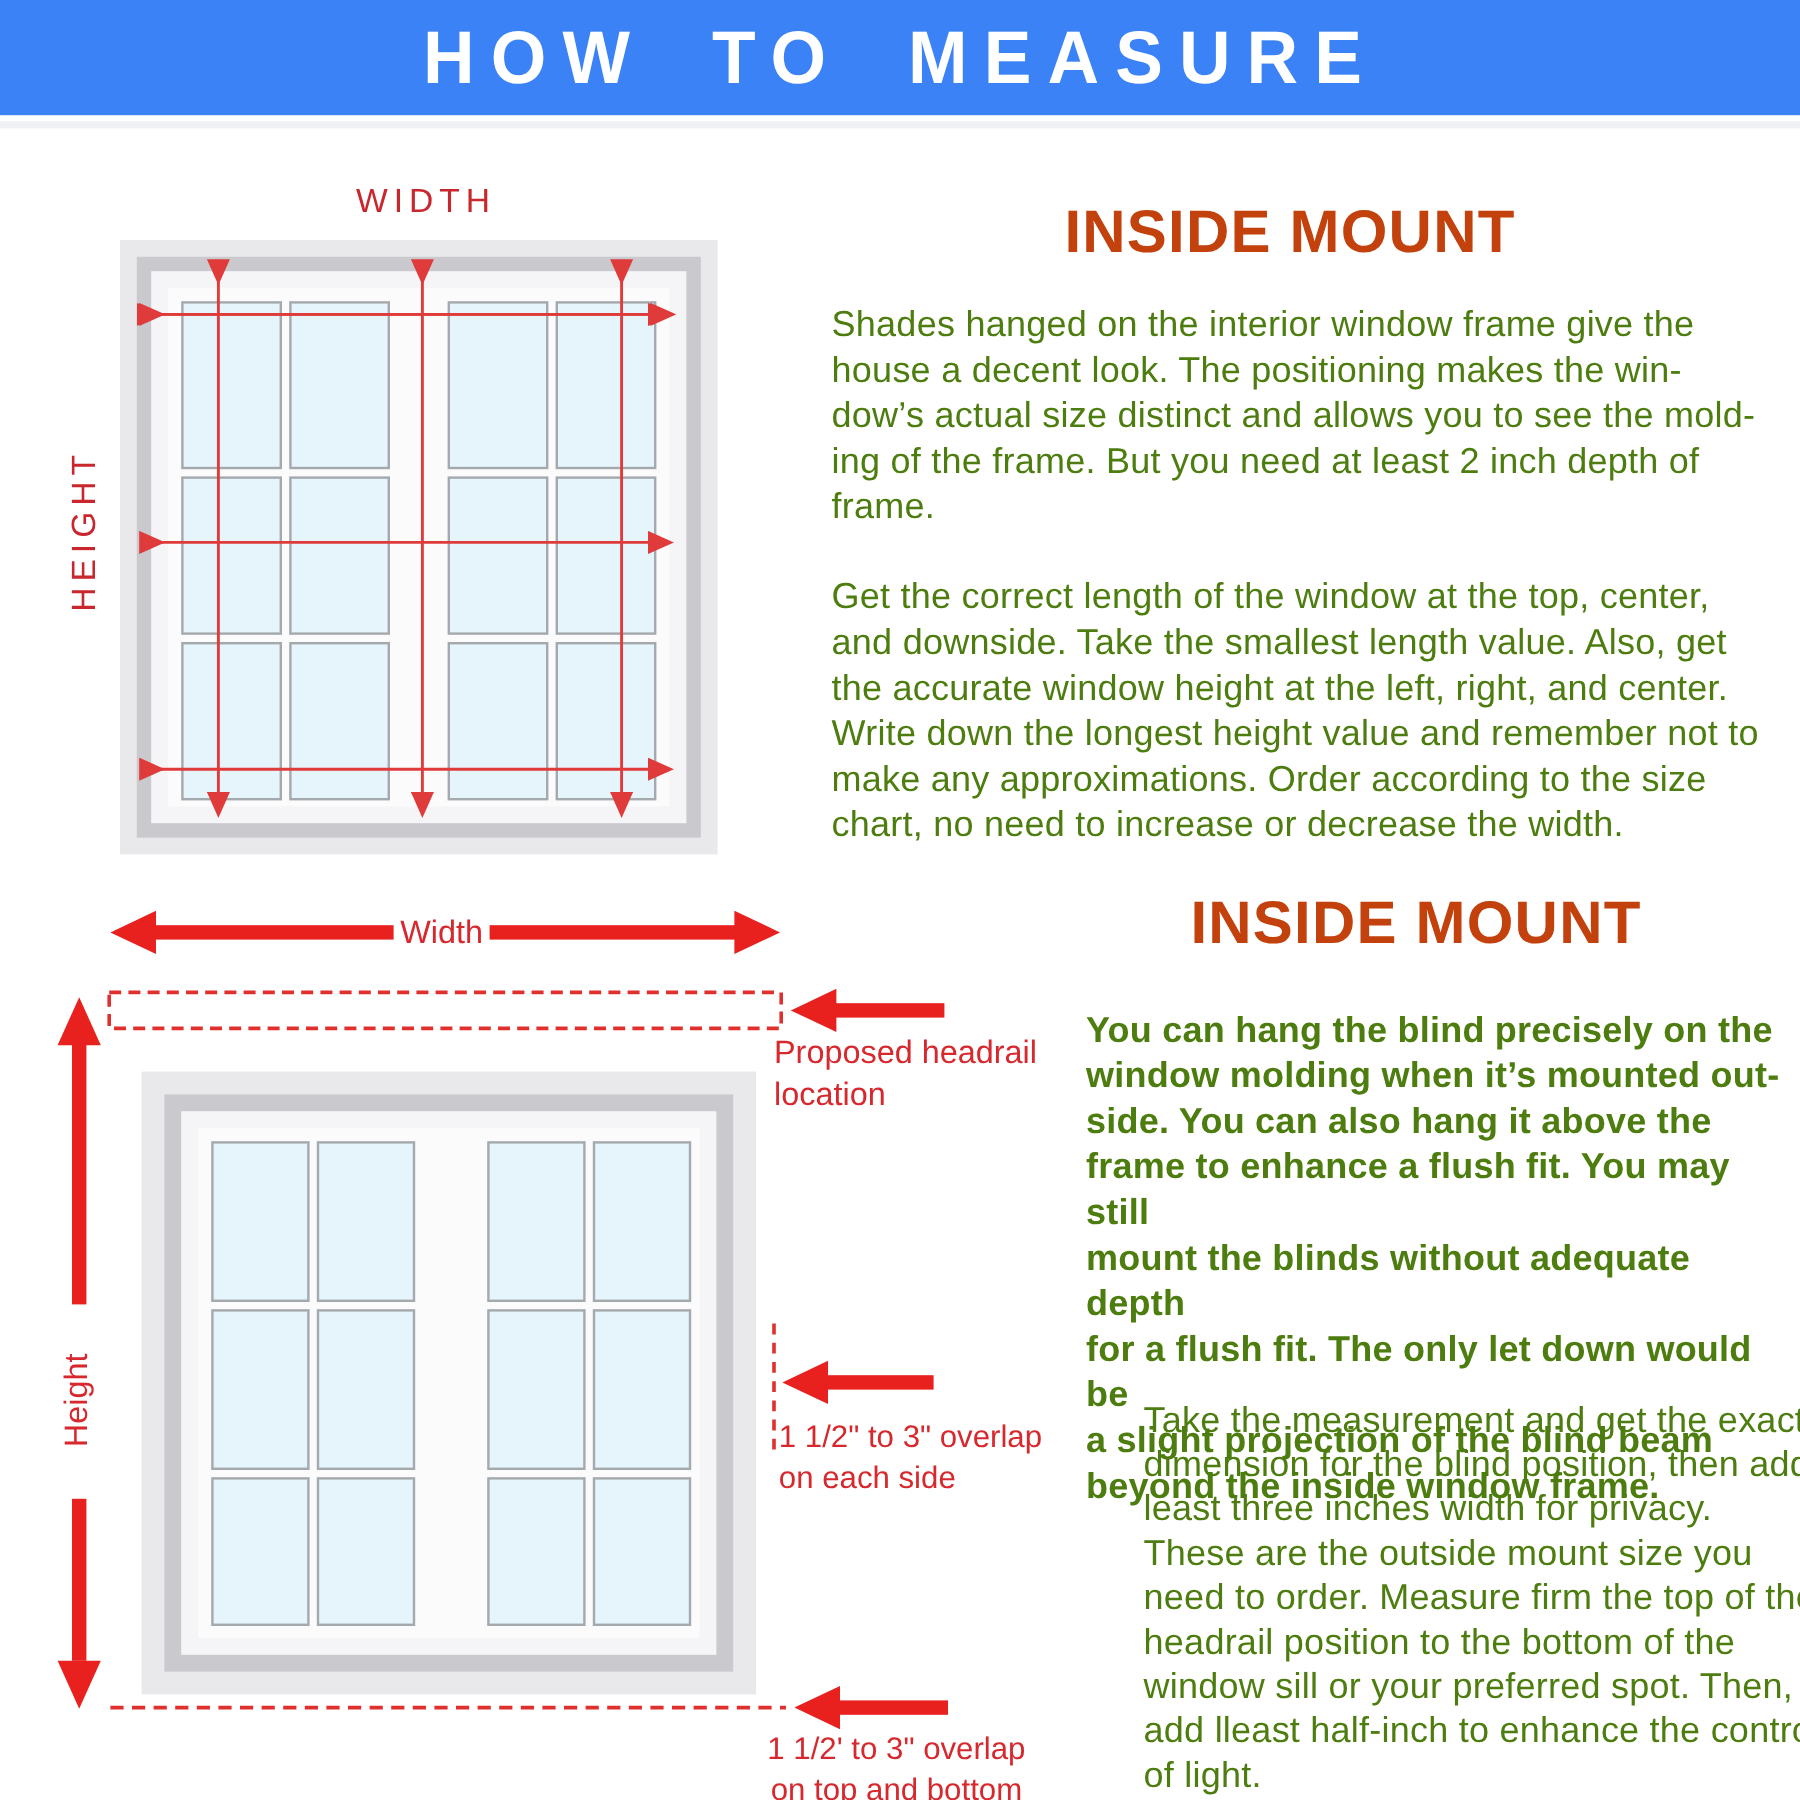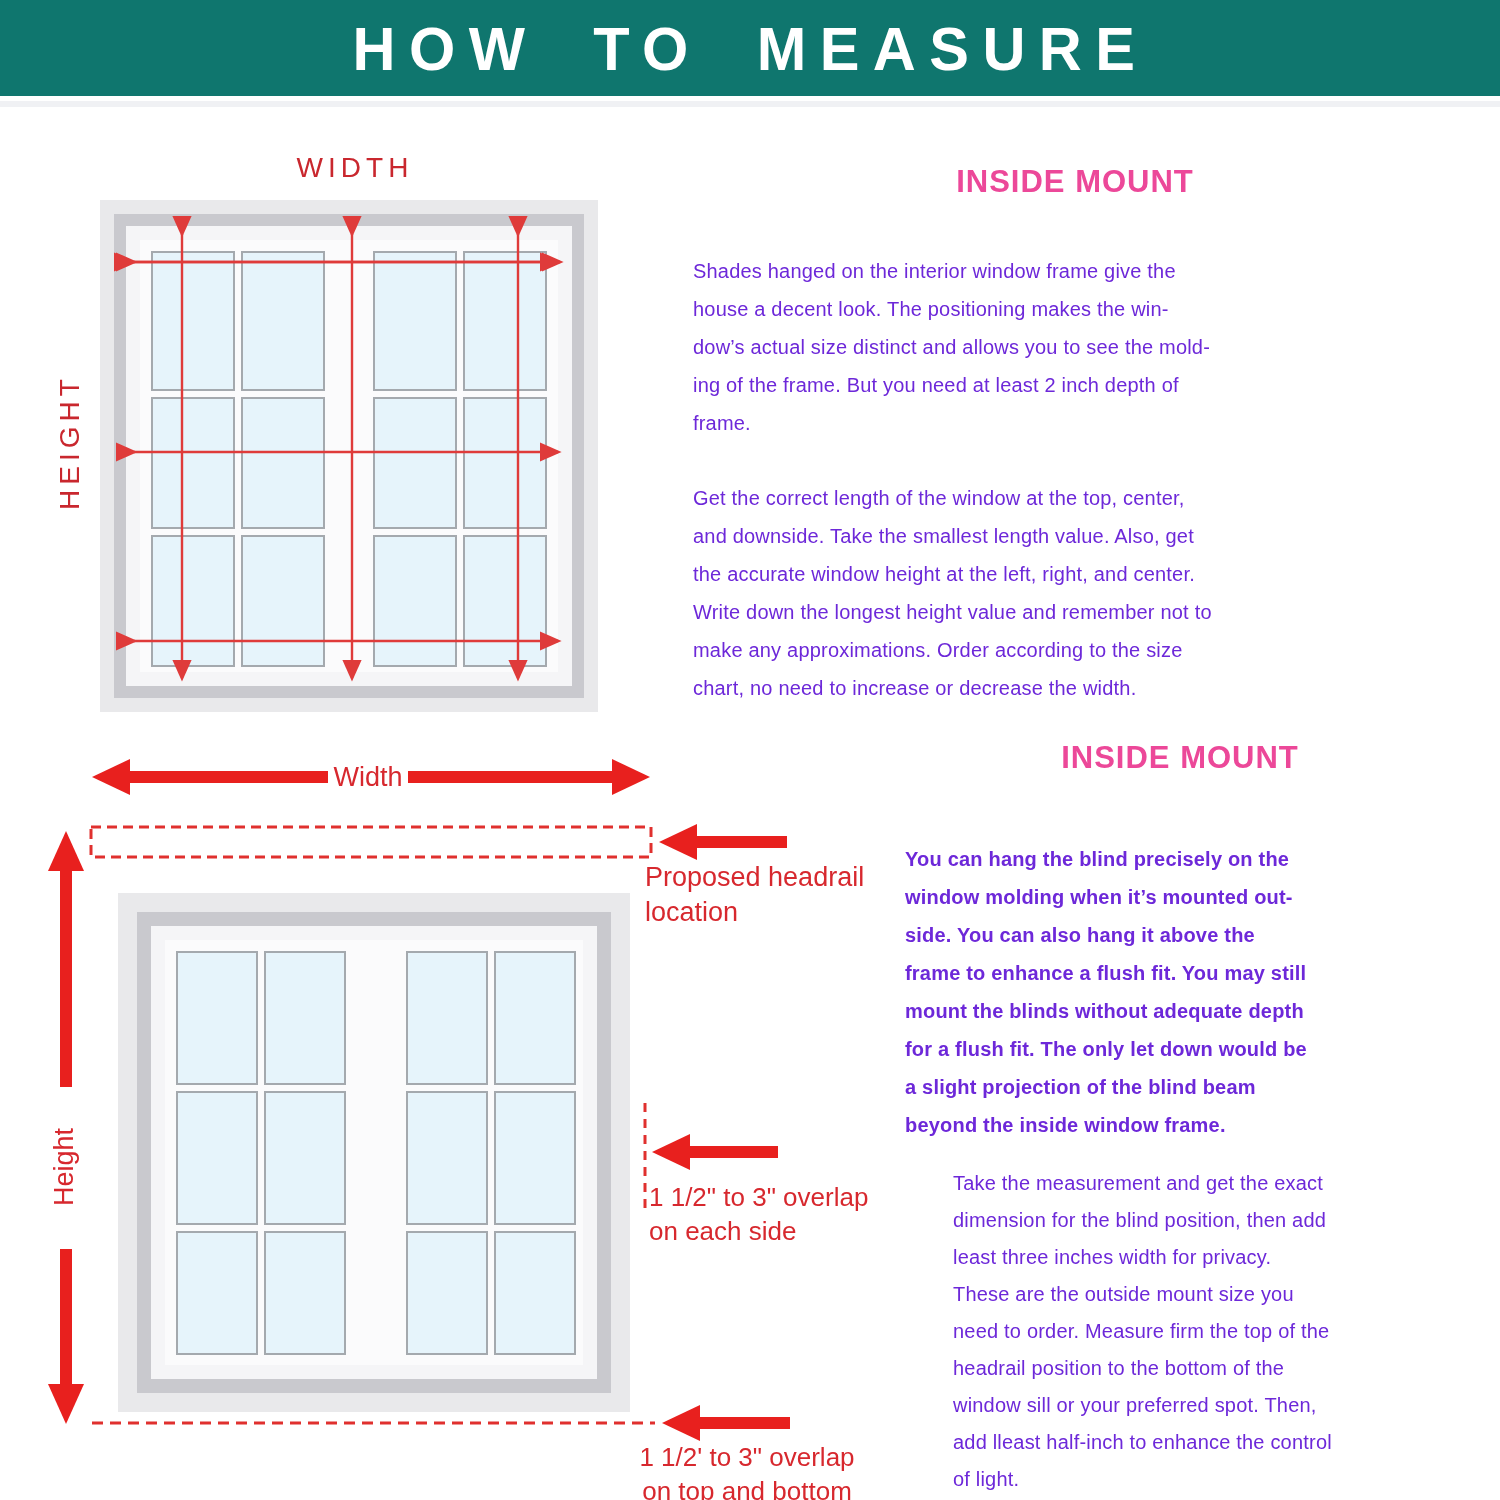--- a/index.html
+++ b/index.html
@@ -3,21 +3,21 @@
 <meta charset="utf-8">
 <style>
   html,body{margin:0;padding:0;background:#ffffff;}
   #canvas{
     position:relative;width:1500px;height:1500px;overflow:hidden;
     font-family:"Liberation Sans", sans-serif;background:#ffffff;
   }
   
   .header{
     position:absolute;left:0;top:0;width:1500px;height:96px;
-    background:#0f766e;display:flex;align-items:center;justify-content:center;
+    background:#3b82f6;display:flex;align-items:center;justify-content:center;
   }
   .header h1{
     margin:0;color:#ffffff;font-size:62px;font-weight:800;
     letter-spacing:14px;word-spacing:26px;transform:scaleX(.96);
     white-space:nowrap;
   }
   .header-underline{
     position:absolute;left:0;top:101px;width:1500px;height:6px;background:#f0f1f4;
   }
   
@@ -30,25 +30,25 @@
     position:absolute;left:0;top:0;transform:translate(-50%,-50%) rotate(-90deg);
   }
   .red-note{
     position:absolute;color:#D7282E;font-size:27px;line-height:35px;
     white-space:pre-line;
   }
   .red-note.center{text-align:center;}
   .red-note.small{font-size:26px;line-height:34px;}
   
   .sec-heading{
-    position:absolute;color:#ec4899;font-size:31px;font-weight:700;
+    position:absolute;color:#c2410c;font-size:50px;font-weight:700;
     text-align:center;letter-spacing:1px;white-space:nowrap;
   }
   .body-par{
-    position:absolute;color:#6d28d9;font-size:20px;line-height:38px;
+    position:absolute;color:#4d7c0f;font-size:30px;line-height:38px;
     white-space:pre-line;letter-spacing:.2px;
   }
   .body-par.tight{line-height:37px;margin-left:48px;}
   svg{position:absolute;left:0;top:0;}
 </style>
 </head>
 <body>
 
 <div id="canvas">
 

